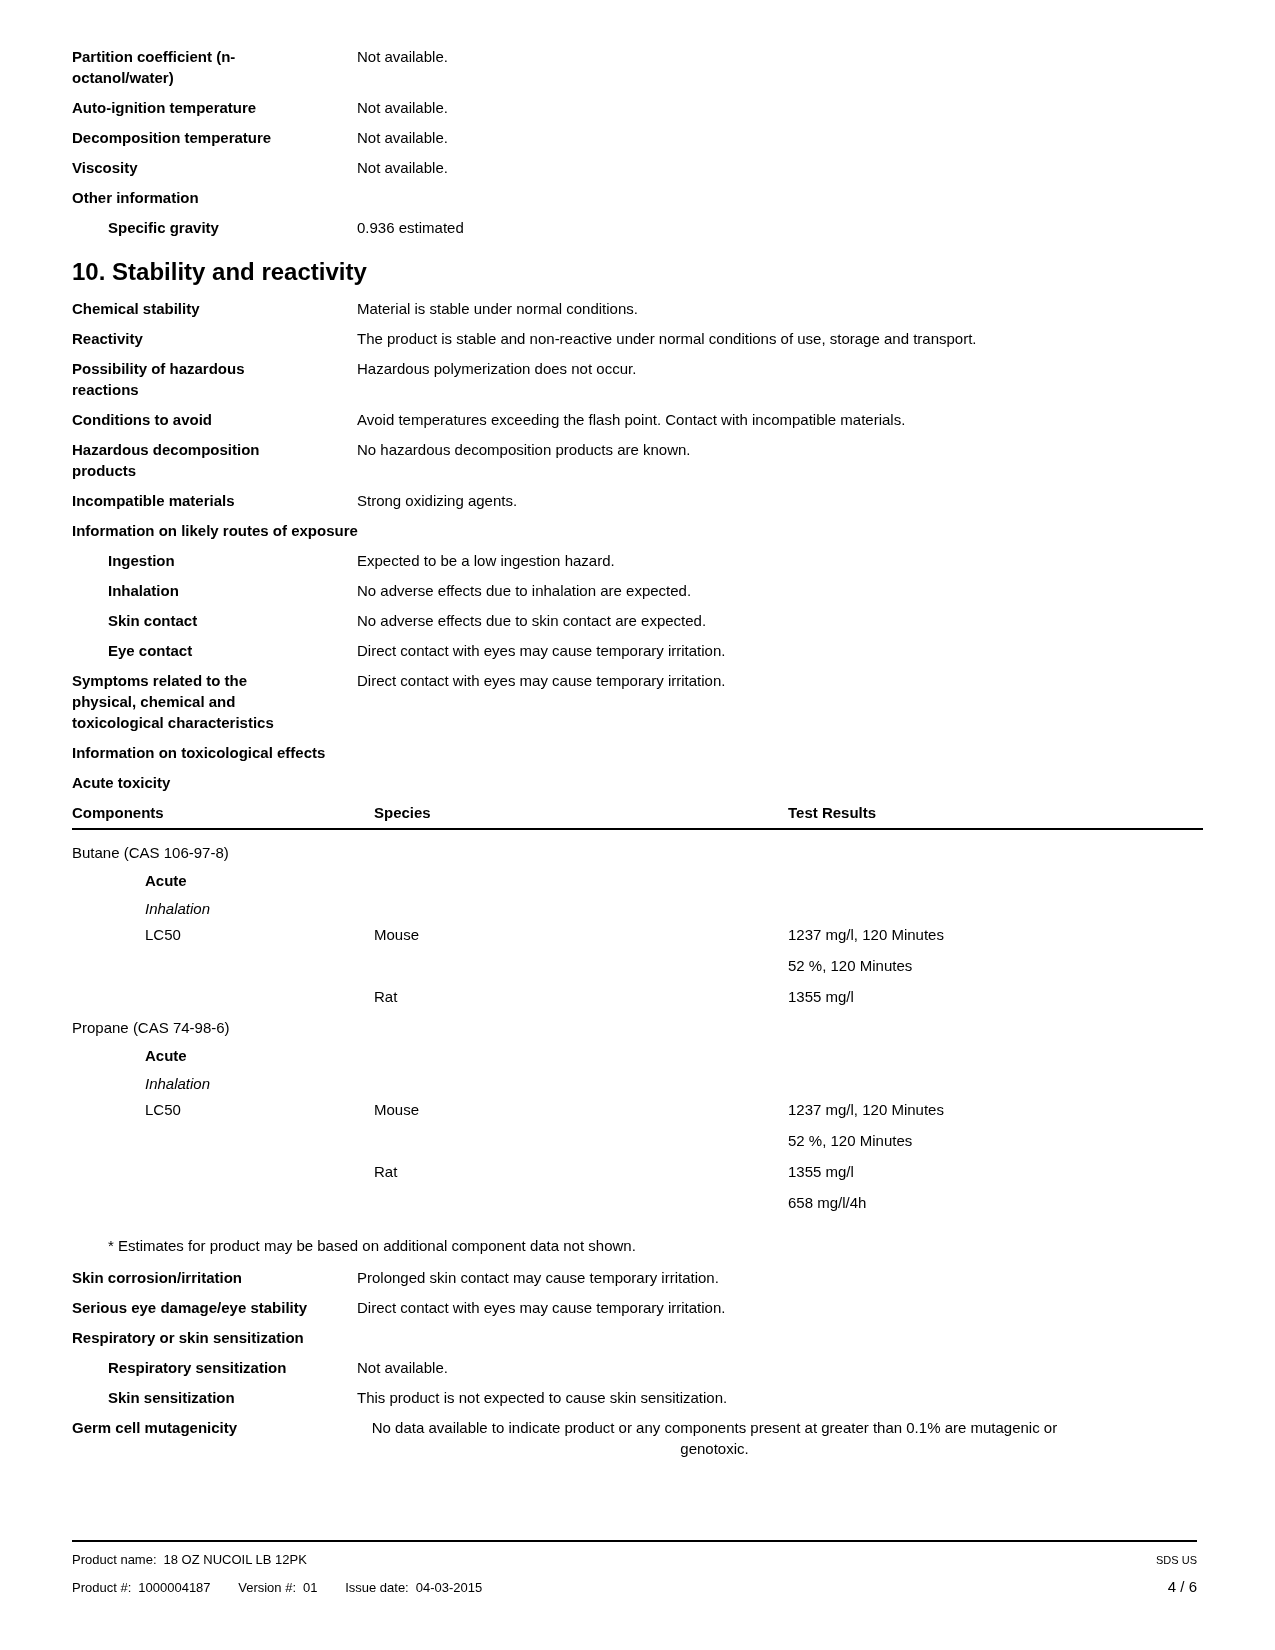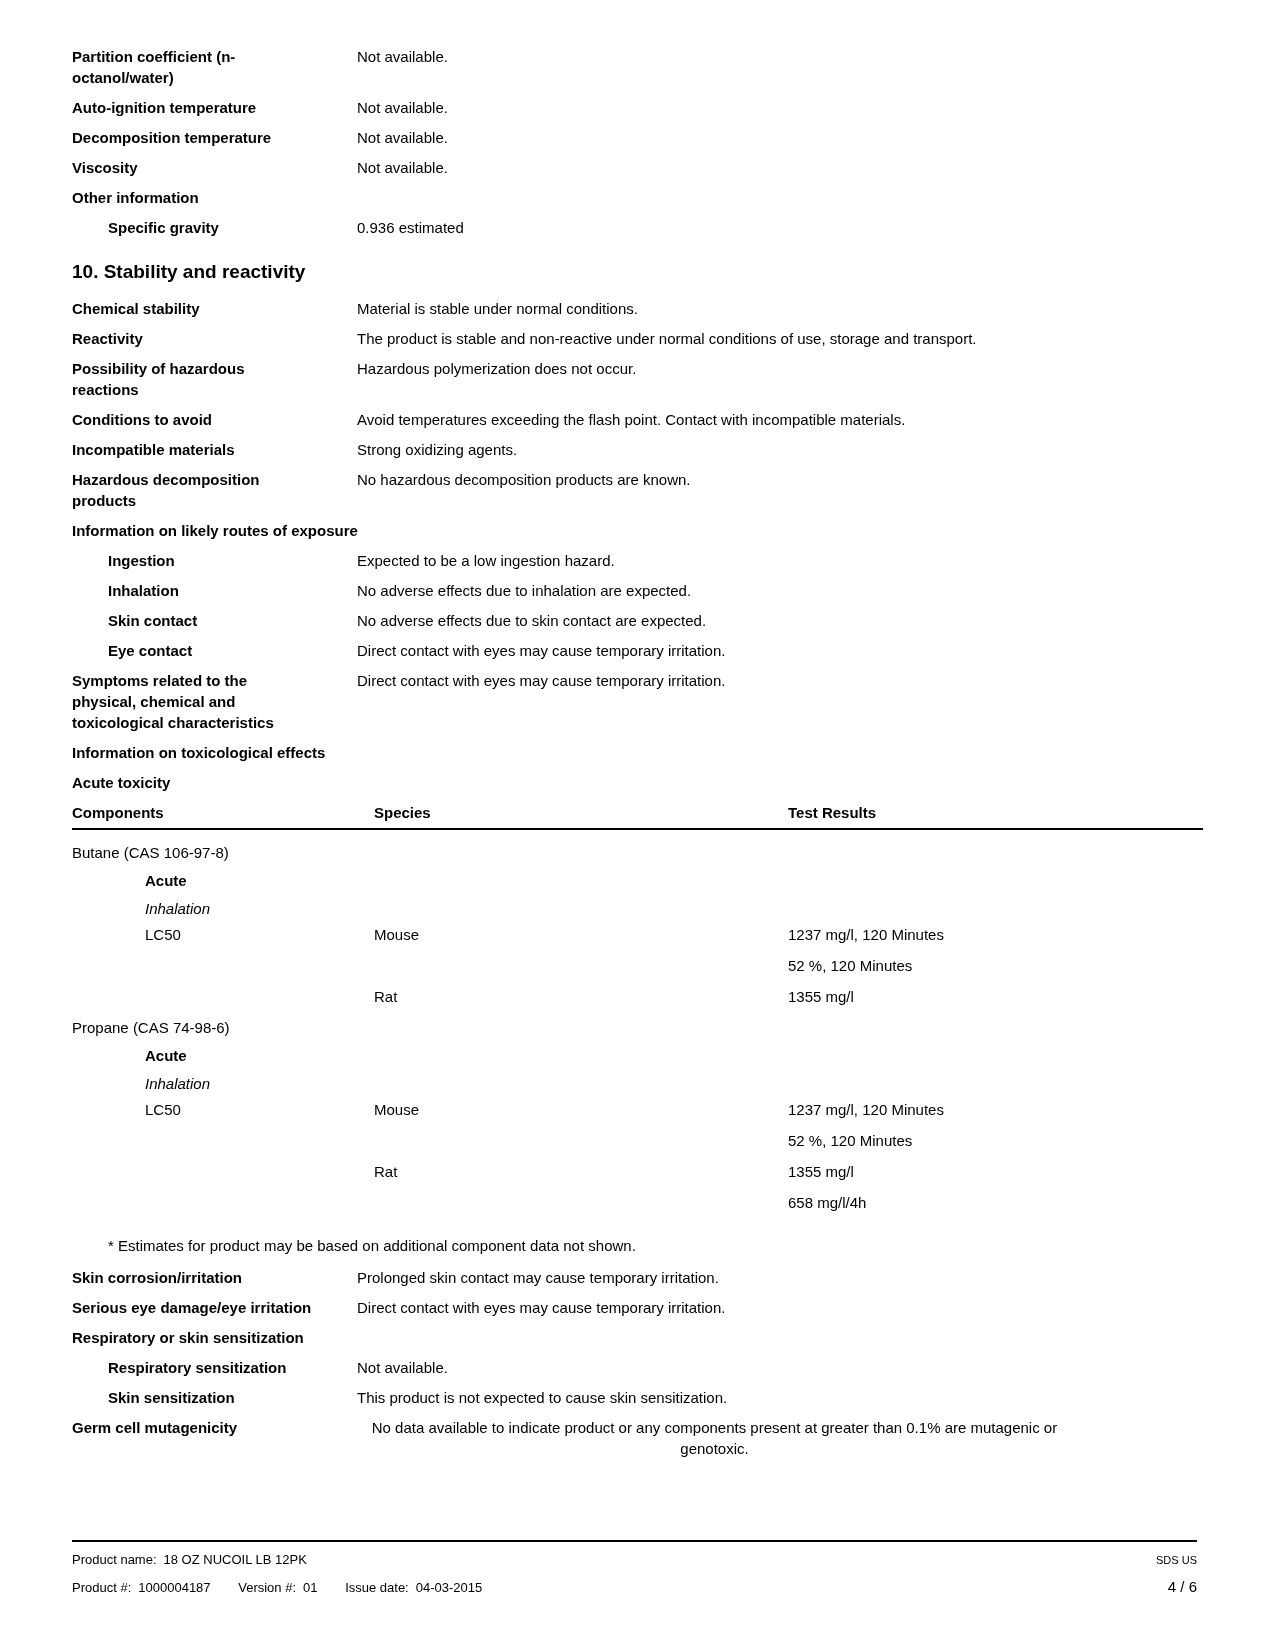--- a/index.html
+++ b/index.html
@@ -23,21 +23,21 @@
     font-weight: bold;
   }
   .label.indent { padding-left: 36px; }
   .value { flex: 1; max-width: 760px; }
   .value.w-narrow { max-width: 715px; text-align: center; }
 
   .subhead { font-weight: bold; margin-bottom: 9px; }
   .subhead.mt { margin-top: 2px; }
 
   .sec-title {
-    font-size: 19px; line-height: 24px; font-weight: bold;
+    font-size: 24px; line-height: 24px; font-weight: bold;
     margin: 22px 0 14px 0;
   }
 
   
   .tox-table { margin-top: 3px; }
   .tox-head {
     display: flex; font-weight: bold;
     padding-bottom: 5px; border-bottom: 2px solid #000;
     margin-bottom: 12px;
   }
@@ -109,26 +109,26 @@
     </div>
     <div class="row">
       <div class="label">Possibility of hazardous reactions</div>
       <div class="value">Hazardous polymerization does not occur.</div>
     </div>
     <div class="row">
       <div class="label">Conditions to avoid</div>
       <div class="value">Avoid temperatures exceeding the flash point. Contact with incompatible materials.</div>
     </div>
     <div class="row">
+      <div class="label">Hazardous decomposition products</div>
+      <div class="value">No hazardous decomposition products are known.</div>
+    </div>
+    <div class="row">
       <div class="label">Incompatible materials</div>
       <div class="value">Strong oxidizing agents.</div>
-    </div>
-    <div class="row">
-      <div class="label">Hazardous decomposition products</div>
-      <div class="value">No hazardous decomposition products are known.</div>
     </div>
   </section>
 
   <section>
     <div class="subhead">Information on likely routes of exposure</div>
 
     <div class="row">
       <div class="label indent">Ingestion</div>
       <div class="value">Expected to be a low ingestion hazard.</div>
     </div>
@@ -208,21 +208,21 @@
       </div>
     </div>
 
     <div class="note">* Estimates for product may be based on additional component data not shown.</div>
 
     <div class="row">
       <div class="label">Skin corrosion/irritation</div>
       <div class="value">Prolonged skin contact may cause temporary irritation.</div>
     </div>
     <div class="row">
-      <div class="label">Serious eye damage/eye irritation</div>
+      <div class="label">Serious eye damage/eye stability</div>
       <div class="value">Direct contact with eyes may cause temporary irritation.</div>
     </div>
 
     <div class="subhead">Respiratory or skin sensitization</div>
 
     <div class="row">
       <div class="label indent">Respiratory sensitization</div>
       <div class="value">Not available.</div>
     </div>
     <div class="row">

